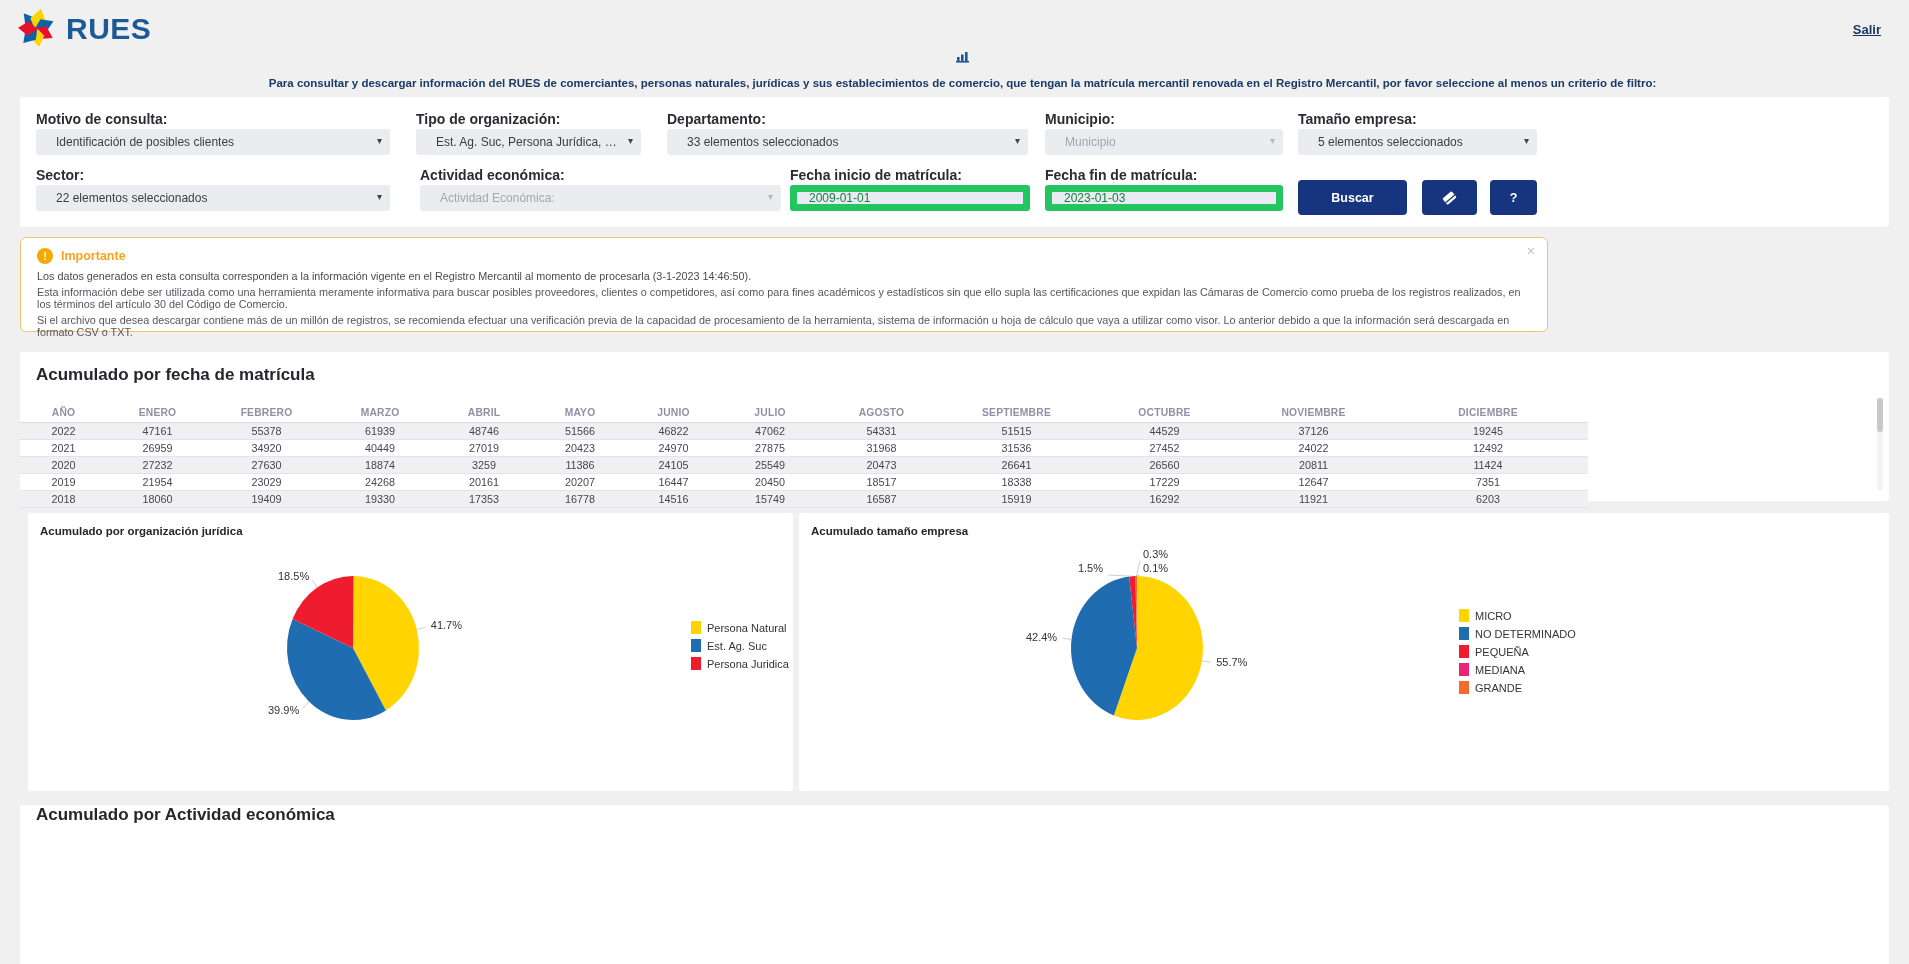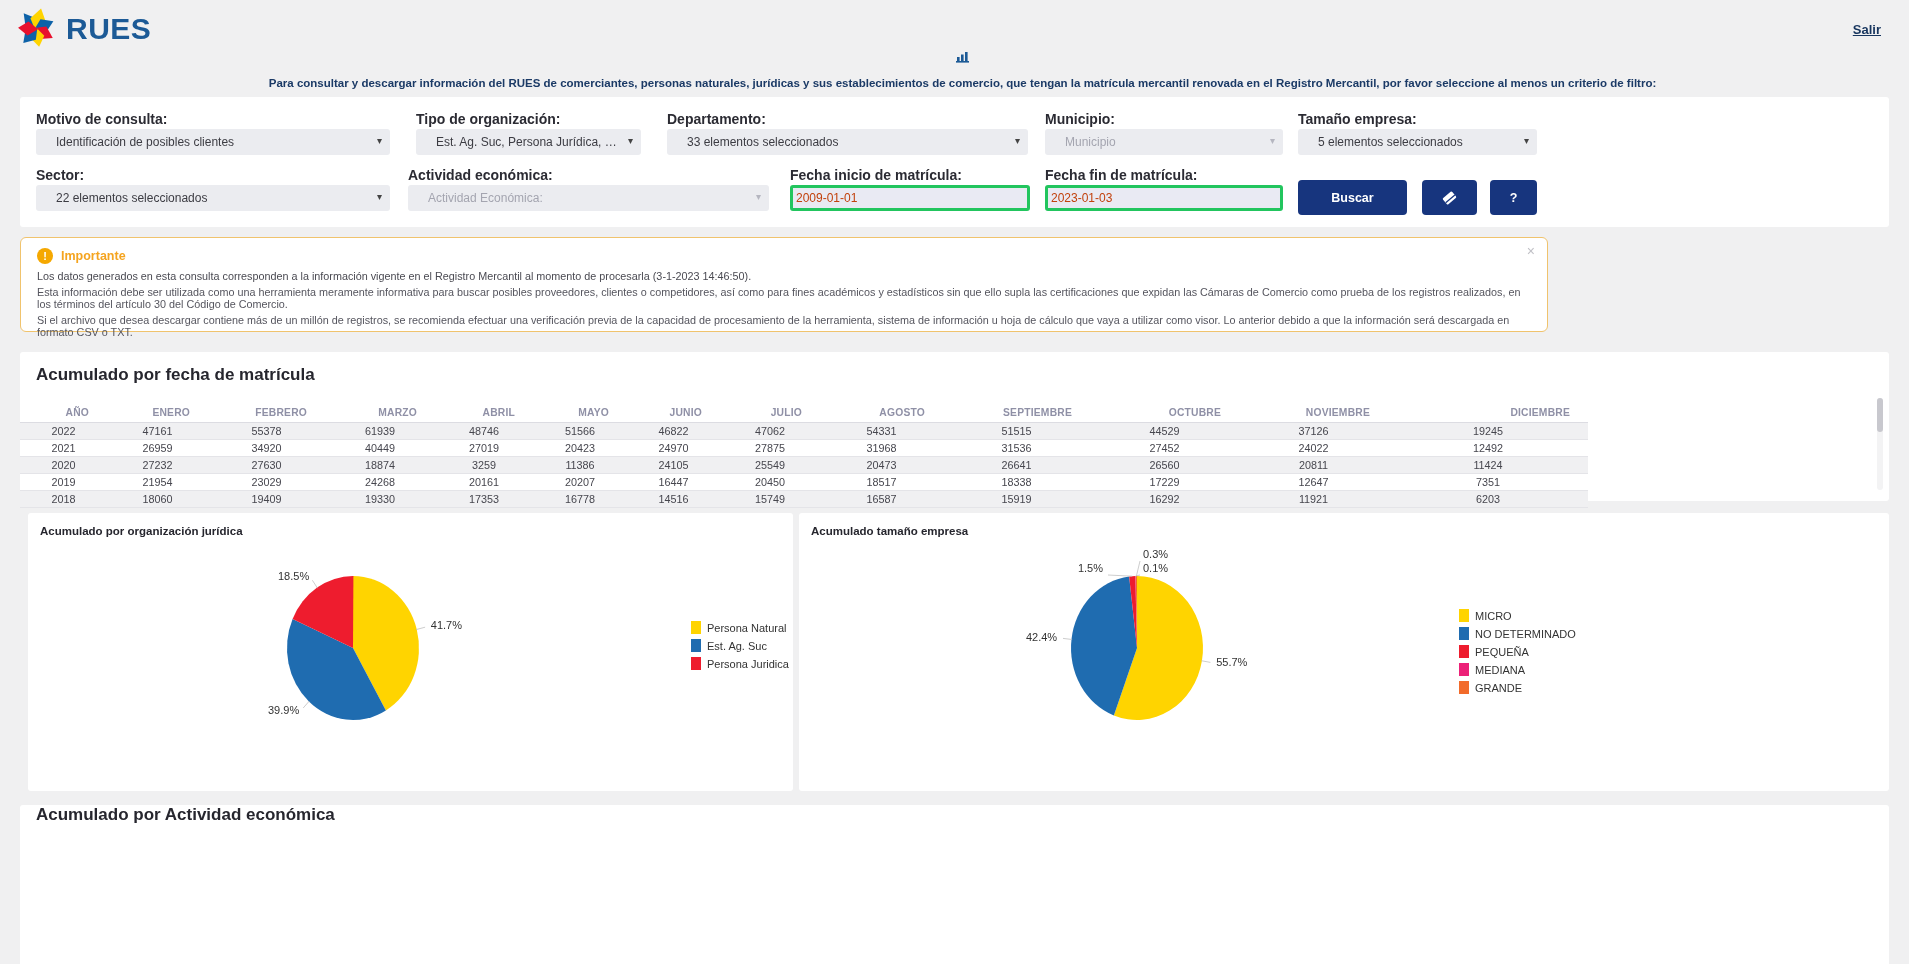--- a/index.html
+++ b/index.html
@@ -23,40 +23,40 @@
   .f-label{font-size:14px;font-weight:bold;color:#2b2b33;margin-bottom:2px;}
   .select,.date-input{
     height:26px;border-radius:3px;font-size:12px;display:flex;align-items:center;
     box-sizing:border-box;
   }
   .select{background:#ebecf0;padding:0 22px 0 20px;position:relative;cursor:pointer;color:#3c3c43;}
   .select .sel-val{white-space:nowrap;overflow:hidden;text-overflow:ellipsis;}
   .select .caret{position:absolute;right:8px;top:6px;font-size:10px;color:#444;}
   .select.disabled{color:#a4a5b0;}
   .select.disabled .caret{color:#b5b6c0;}
-  .date-input{width:100%;background:#e9eaf3;border:3px solid #22c55e;padding:0 3px;color:#c2410c;font-family:"Liberation Sans",sans-serif;}
+  .date-input{width:100%;background:#e9eaf3;border:7px solid #22c55e;padding:0 12px;color:#15803d;font-family:"Liberation Sans",sans-serif;}
   .btn{
     position:absolute;height:35px;background:#17357e;color:#fff;border:none;border-radius:4px;
     font-size:12.5px;font-weight:bold;cursor:pointer;display:flex;align-items:center;justify-content:center;
     font-family:"Liberation Sans",sans-serif;
   }
   
   .notice{margin:10px 20px 20px;width:1494px;height:73px;border:1px solid #f0c36d;border-radius:6px;position:relative;padding:10px 16px;}
   .notice-head{display:flex;align-items:center;gap:8px;}
   .warn-circle{width:16px;height:16px;border-radius:50%;background:#f5a800;color:#fff;font-size:11px;font-weight:bold;display:flex;align-items:center;justify-content:center;}
   .notice-title{color:#f5a41f;font-size:12.5px;font-weight:bold;}
   .notice-body{font-size:10.8px;color:#4a4a52;margin-top:6px;}
   .notice-warn-title{font-size:12px;font-weight:bold;color:#1f4f9e;text-decoration:underline;margin-top:4px;}
   .notice-line{font-size:10.8px;color:#55555e;margin-top:4px;}
   .notice-close{position:absolute;top:6px;right:12px;color:#c0c0c6;font-size:14px;cursor:pointer;line-height:1;}
   
   .table-card{margin:0 20px 12px;height:148px;position:relative;padding-top:1px;}
   .section-title{font-size:17px;font-weight:bold;color:#26262e;margin:12px 0 0 16px;}
   table.mat{border-collapse:collapse;table-layout:fixed;margin-top:18px;width:1568px;}
-  table.mat th{font-size:10.3px;font-weight:bold;color:#8f90a6;text-transform:uppercase;padding:4px 18px;border-bottom:1px solid #dcdce2;text-align:right;letter-spacing:.2px;}
+  table.mat th{font-size:10.3px;font-weight:bold;color:#8f90a6;text-transform:uppercase;padding:4px 18px;border-bottom:1px solid #dcdce2;text-align:center;letter-spacing:.2px;}
   table.mat td{font-size:10.8px;color:#46464e;text-align:center;padding:2px 2px;border-bottom:1px solid #e4e4e8;}
   table.mat tbody tr:nth-child(odd){background:#f0f0f2;}
   .tbl-scroll{position:absolute;right:6px;top:46px;width:6px;height:92px;background:#f3f3f4;border-radius:3px;}
   .tbl-scroll .thumb{width:6px;height:34px;background:#c8c8ce;border-radius:3px;}
   
   .charts-row{margin:0 20px 14px;display:flex;gap:6px;height:278px;padding-left:8px;}
   .chart-card{position:relative;overflow:hidden;}
   .chart-card.left{width:765px;flex:none;}
   .chart-card.right{flex:1;}
   .chart-title{font-size:11.5px;font-weight:bold;color:#26262e;margin:12px 0 0 12px;}
@@ -157,21 +157,21 @@
   </div>
 
   <div class="f-field" style="left:16px;top:70px;width:354px">
     <div class="f-label">Sector:</div>
     <div class="select">
       <span class="sel-val">22 elementos seleccionados</span>
       <span class="caret">▾</span>
     </div>
   </div>
 
-  <div class="f-field" style="left:388px;top:70px;width:361px">
+  <div class="f-field" style="left:400px;top:70px;width:361px">
     <div class="f-label">Actividad económica:</div>
     <div class="select disabled">
       <span class="sel-val">Actividad Económica:</span>
       <span class="caret">▾</span>
     </div>
   </div>
 
   <div class="f-field" style="left:770px;top:70px;width:240px">
     <div class="f-label">Fecha inicio de matrícula:</div>
     <input class="date-input" type="text" value="2009-01-01" style="">

